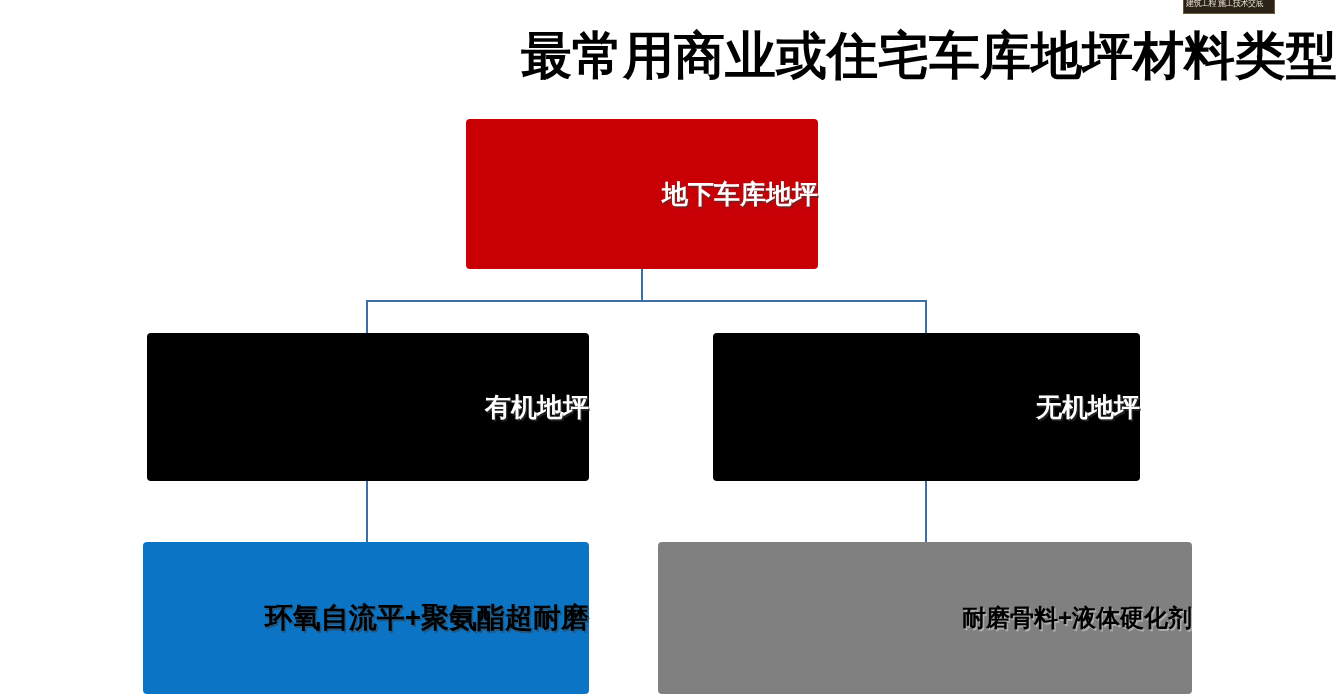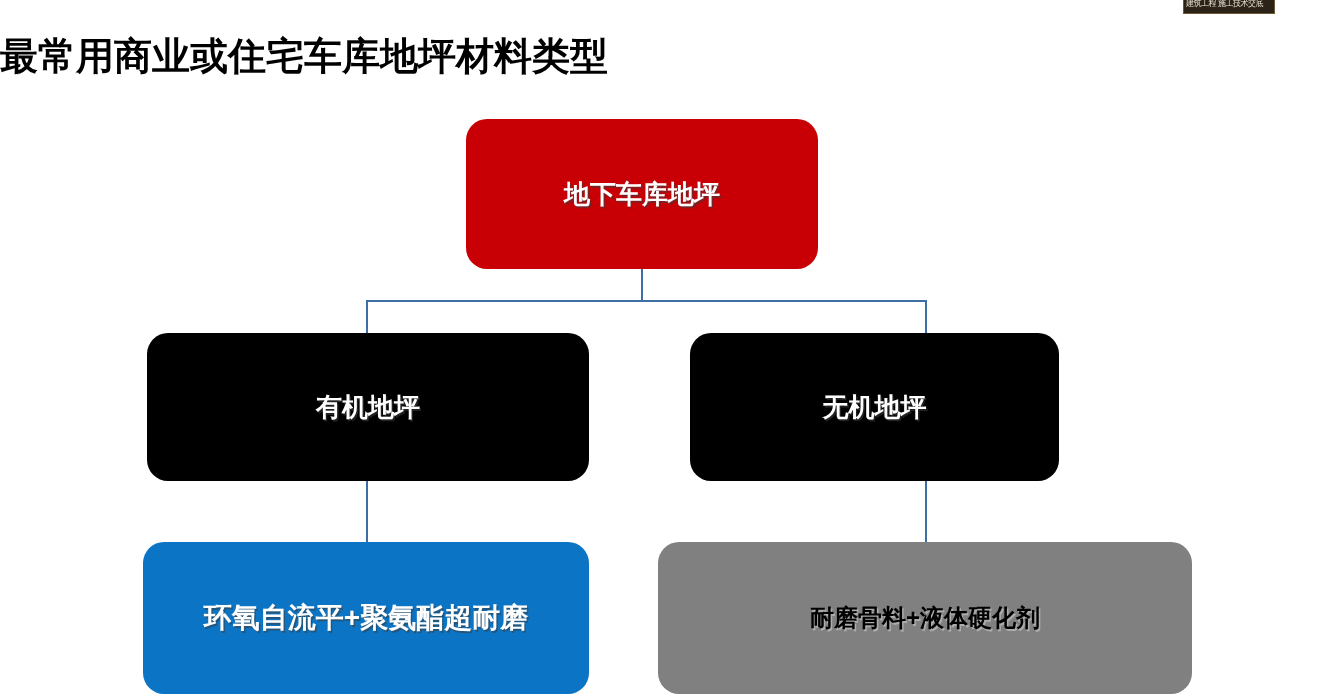--- a/index.html
+++ b/index.html
@@ -43,66 +43,66 @@
     transform: scaleY(1.1);
     font-family: "DejaVu Sans", sans-serif;
   }
 
   
   #title {
     position: absolute;
     left: 0;
     top: 28px;
     width: 1337px;
-    text-align: left;
-    font-size: 38px;
+    text-align: right;
+    font-size: 51px;
     line-height: 56px;
     font-weight: bold;
     color: #000000;
     letter-spacing: 0px;
     white-space: nowrap;
   }
 
   
   .conn {
     position: absolute;
     background: #3d6fa5;
   }
   .conn-v { width: 2px; }
   .conn-h { height: 2px; }
 
   
   .node {
     position: absolute;
     box-sizing: border-box;
-    border-radius: 21px;
+    border-radius: 4px;
     display: flex;
     align-items: center;
-    justify-content: center;
+    justify-content: flex-end;
     text-align: center;
     font-weight: bold;
   }
   .node-label {
     display: block;
     white-space: nowrap;
   }
 
   #node-root {
     background: #c80006;
     color: #ffffff;
     font-size: 26px;
   }
   #node-organic, #node-inorganic {
     background: #000000;
     color: #ffffff;
     font-size: 26px;
   }
   #node-epoxy {
     background: #0b74c4;
-    color: #ffffff;
+    color: #000000;
     font-size: 28px;
   }
   #node-aggregate {
     background: #808080;
     color: #000000;
     font-size: 24px;
   }
   .txt-shadow-dark {
     text-shadow: 1.5px 1.5px 0 rgba(60,60,60,0.55);
   }
@@ -130,21 +130,21 @@
   <div class="conn conn-v" style="left:925px; top:481px; height:62px;"></div>
 
   <div class="node" id="node-root" style="left:466px; top:119px; width:352px; height:150px;">
     <span class="node-label txt-shadow-dark">地下车库地坪</span>
   </div>
 
   <div class="node" id="node-organic" style="left:147px; top:333px; width:442px; height:148px;">
     <span class="node-label txt-shadow-dark">有机地坪</span>
   </div>
 
-  <div class="node" id="node-inorganic" style="left:690px; top:333px; width:369px; height:148px;">
+  <div class="node" id="node-inorganic" style="left:713px; top:333px; width:427px; height:148px;">
     <span class="node-label txt-shadow-dark">无机地坪</span>
   </div>
 
   <div class="node" id="node-epoxy" style="left:143px; top:542px; width:446px; height:152px;">
     <span class="node-label txt-shadow-dark">环氧自流平+聚氨酯超耐磨</span>
   </div>
 
   <div class="node" id="node-aggregate" style="left:658px; top:542px; width:534px; height:152px;">
     <span class="node-label txt-shadow-light">耐磨骨料+液体硬化剂</span>
   </div>

